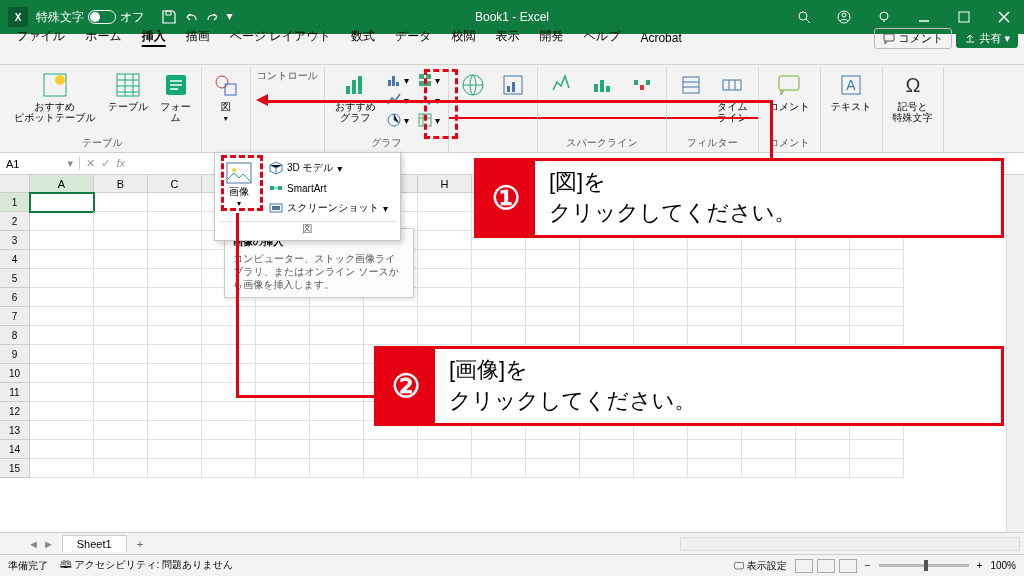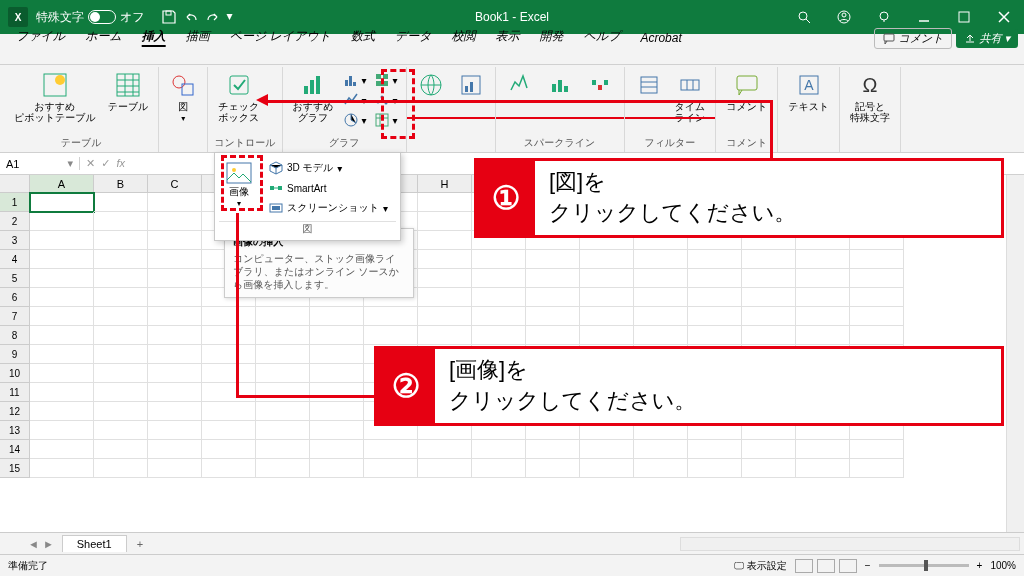--- a/index.html
+++ b/index.html
@@ -14,21 +14,21 @@
 .tb-toggle { width: 28px; height: 14px; border: 1px solid #fff; border-radius: 8px; position: relative; }
 .tb-toggle::after { content: ''; width: 10px; height: 10px; background: #fff; border-radius: 50%; position: absolute; top: 1px; left: 1px; }
 .tb-qat { display: flex; gap: 6px; margin-left: 8px; }
 .tb-qat-icon { width: 16px; height: 16px; fill: #fff; }
 .tb-title { position: absolute; left: 50%; transform: translateX(-50%); font-size: 12px; }
 .tb-right { margin-left: auto; display: flex; align-items: center; }
 .tb-btn { width: 40px; height: 34px; display: flex; align-items: center; justify-content: center; }
 .tb-close { background: transparent; }
 
 
-.menutabs { background: #f3f3f3; height: 28px; display: flex; align-items: flex-end; padding: 15px 6px; font-size: 12px; border-bottom: 1px solid #d0d0d0; font-style: italic; }
+.menutabs { background: #f3f3f3; height: 28px; display: flex; align-items: flex-end; padding: 15px 6px; font-size: 12px; border-bottom: 1px solid #d0d0d0; }
 .menutab { padding: 5px 10px 4px; cursor: pointer; }
 .menutab.active { font-weight: bold; text-decoration: underline; text-decoration-thickness: 2px; text-underline-offset: 5px; }
 .menutab-right { margin-left: auto; display: flex; gap: 4px; align-items: center; }
 .comment-btn { border: 1px solid #bbb; border-radius: 3px; padding: 2px 8px; font-size: 11px; display: flex; align-items: center; gap: 3px; }
 .share-btn { background: #0f7b3e; color: #fff; border-radius: 3px; padding: 2px 8px; font-size: 11px; display: flex; align-items: center; gap: 3px; }
 
 
 .ribbon { background: #f3f3f3; height: 88px; display: flex; padding: 2px 4px 0; position: relative; border-bottom: 1px solid #d0d0d0; }
 .rgroup { display: flex; flex-direction: column; border-right: 1px solid #d8d8d8; padding: 2px 6px; }
 .rgroup-buttons { display: flex; gap: 4px; flex: 1; align-items: flex-start; }
@@ -218,20 +218,29 @@
           </div>
         <div class="rbtn">
             <div class="rbtn-icon">
               <svg width="26" height="26">
                 <rect x="2" y="2" width="22" height="22" fill="none" stroke="#2a7"></rect>
                 <path d="M2 8h22M2 14h22M2 20h22M10 2v22M18 2v22" stroke="#2a7"></path>
               </svg>
             </div>
             <div class="rbtn-label">テーブル</div>
           </div>
+        <div class="rbtn">
+            <div class="rbtn-icon">
+              <svg width="26" height="26">
+                <rect x="3" y="3" width="20" height="20" rx="2" fill="#1a7"></rect>
+                <path d="M7 9h12M7 13h12M7 17h8" stroke="#fff" stroke-width="1.5"></path>
+              </svg>
+            </div>
+            <div class="rbtn-label">フォー<br>ム</div>
+          </div>
       </div>
       <div class="rgroup-label">テーブル</div>
     </div>
 
     <div class="rgroup" style="position:relative">
       <div class="rgroup-buttons">
         <div class="rbtn">
             <div class="rbtn-icon">
               <svg width="26" height="26">
                 <circle cx="9" cy="10" r="6" fill="none" stroke="#d33"></circle>
@@ -240,31 +249,20 @@
             </div>
             <div class="rbtn-label">図</div>
             <span style="font-size:8px">▾</span>
           </div>
       </div>
       <div class="rgroup-label"></div>
       <div class="dashed-zu z1"></div>
     </div>
 
     <div class="rgroup">
-      <div class="rgroup-buttons">
-        <div class="rbtn">
-            <div class="rbtn-icon">
-              <svg width="26" height="26">
-                <rect x="4" y="4" width="18" height="18" rx="2" fill="none" stroke="#2a7"></rect>
-                <path d="M8 13l4 4 7-9" fill="none" stroke="#2a7" stroke-width="2"></path>
-              </svg>
-            </div>
-            <div class="rbtn-label">チェック<br>ボックス</div>
-          </div>
-      </div>
       <div class="rgroup-label">コントロール</div>
     </div>
 
     <div class="rgroup">
       <div class="rgroup-buttons">
         <div class="rbtn">
             <div class="rbtn-icon">
               <svg width="26" height="26">
                 <rect x="4" y="14" width="4" height="8" fill="#2a7"></rect>
                 <rect x="10" y="8" width="4" height="14" fill="#2a7"></rect>
@@ -760,20 +758,21 @@
         <span>◄</span>
         <span>►</span>
       </div>
     <div class="sheettab">Sheet1</div>
     <div class="sheettab-add">+</div>
     <div class="hscroll"></div>
   </div>
 
   <div class="statusbar">
     <span>準備完了</span>
+    <span>🕮 <span>アクセシビリティ: 問題ありません</span></span>
     <div class="statusbar-right">
       <span>🖵 <span>表示設定</span></span>
       <div class="view-icons">
         <div class="view-icon"></div>
         <div class="view-icon"></div>
         <div class="view-icon"></div>
       </div>
       <span>−</span>
       <div class="zoom-slider"></div>
       <span>+</span>

